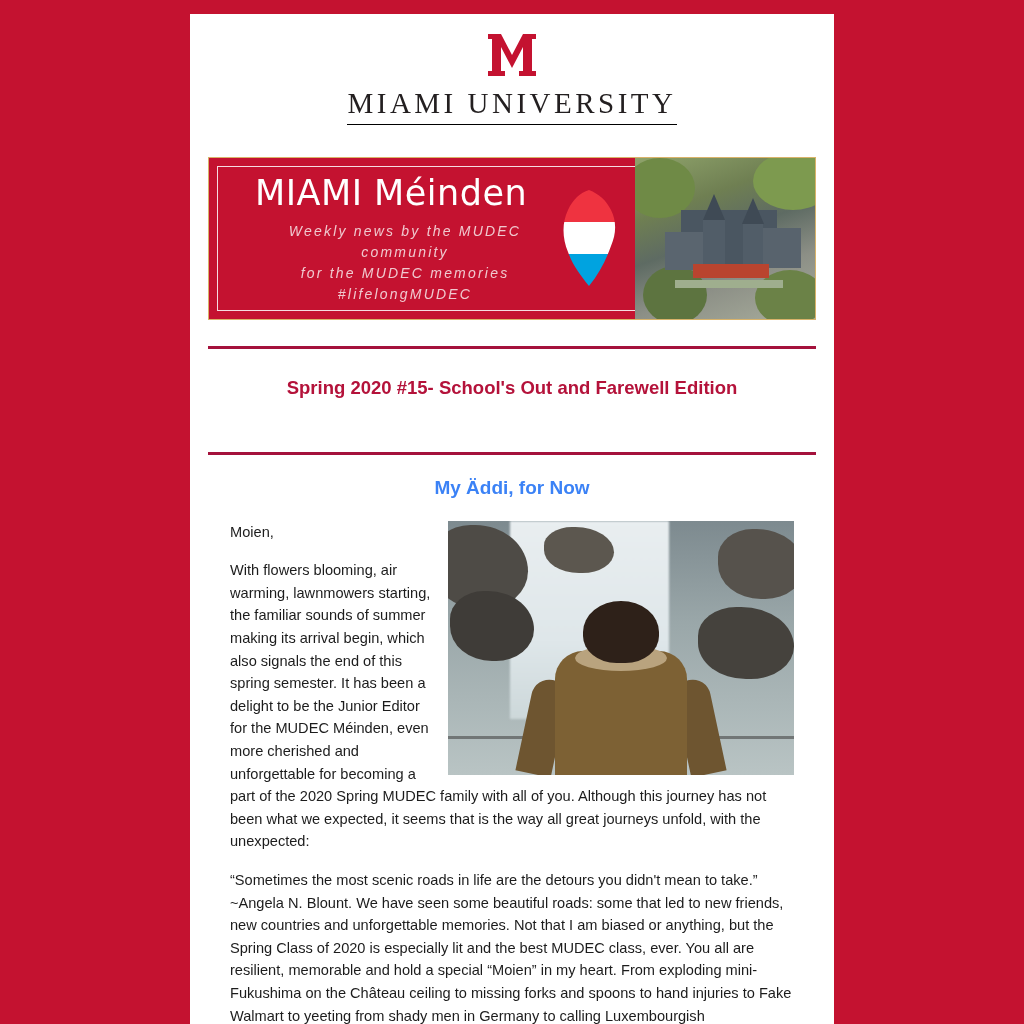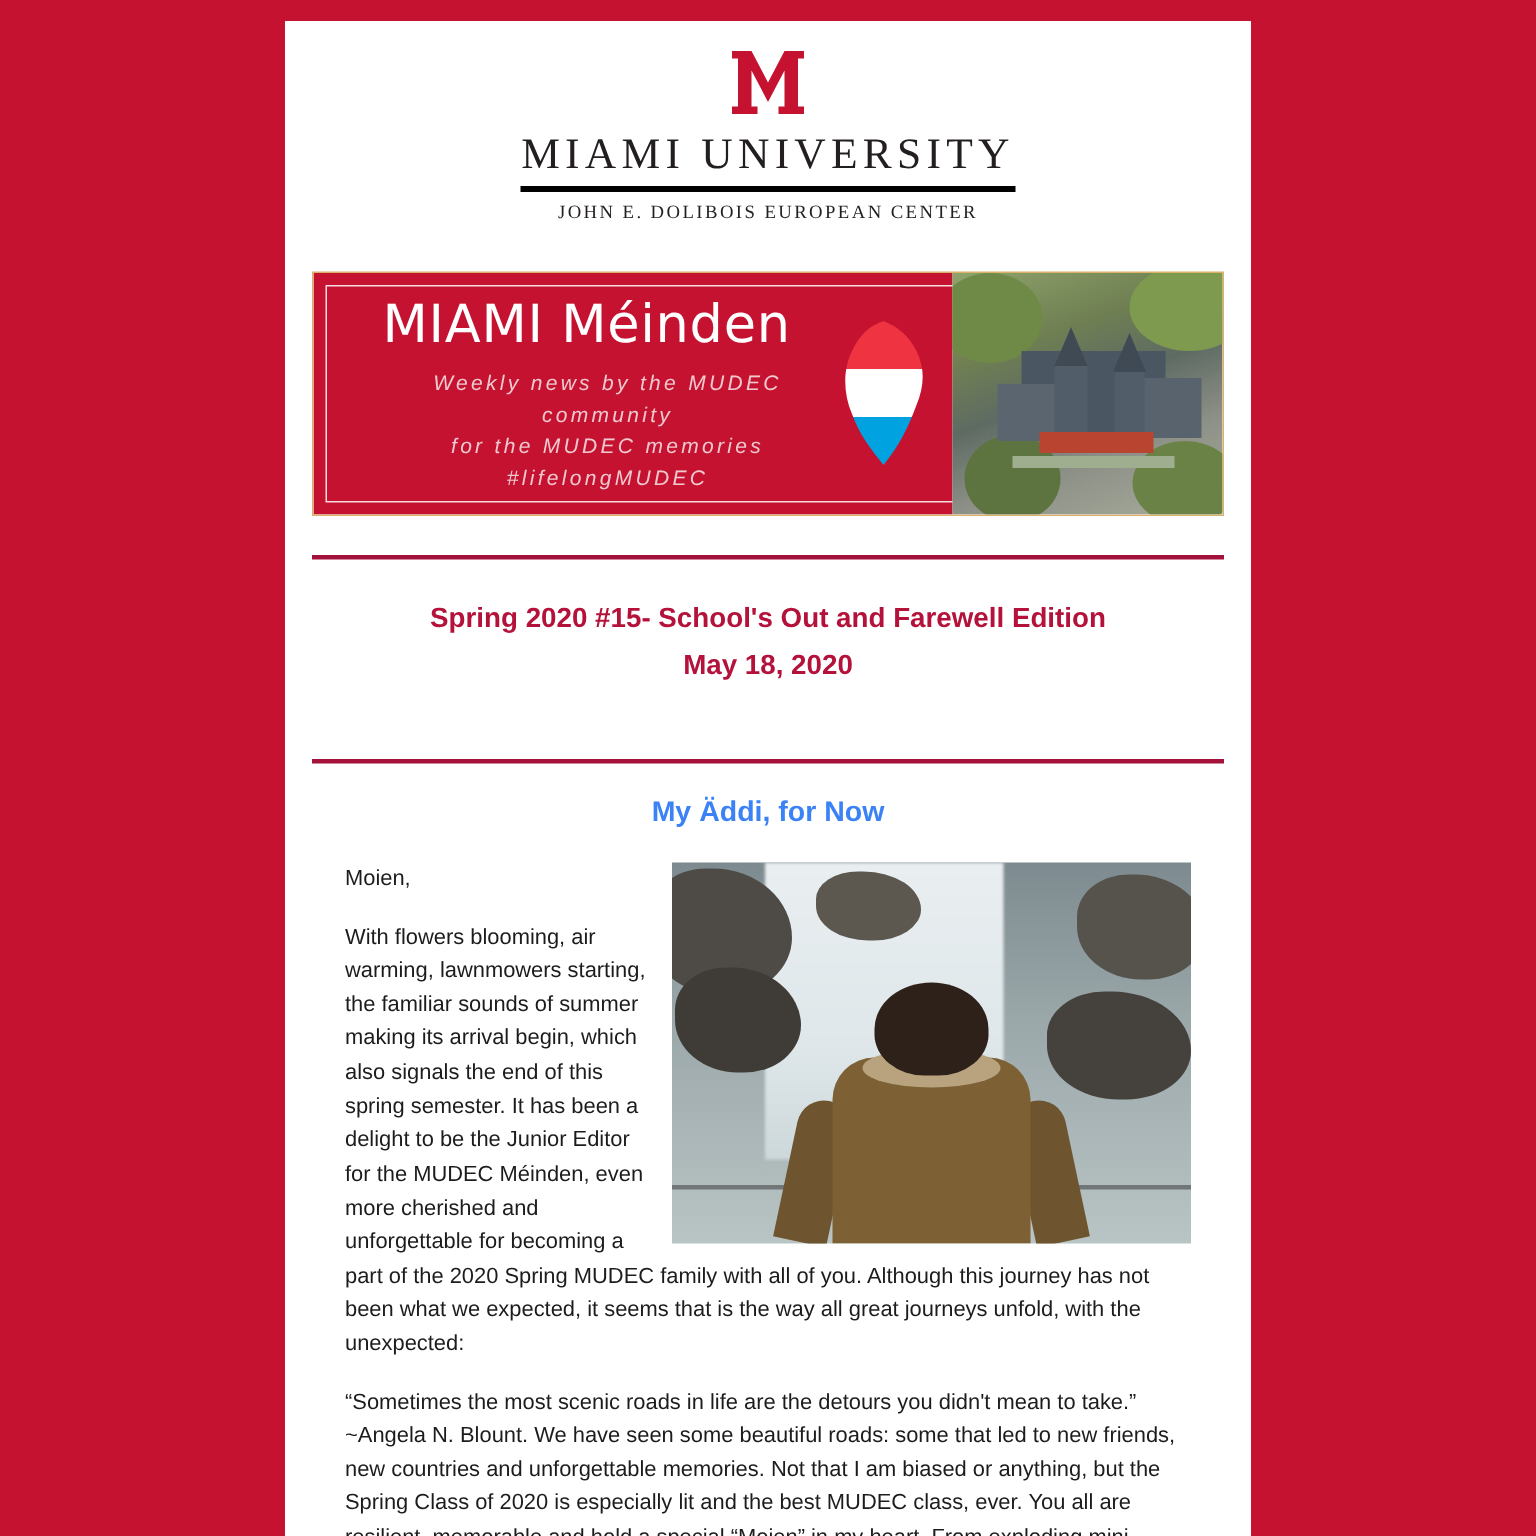--- a/index.html
+++ b/index.html
@@ -41,21 +41,21 @@
     height: 46px;
   }
   .mu-name {
     font-family: "Liberation Serif", serif;
     font-size: 29px;
     letter-spacing: 3.5px;
     color: #231f20;
     margin-top: 9px;
     padding-bottom: 4px;
     display: inline-block;
-    border-bottom: 4px solid #000000;
+    border-bottom: 1px solid #000000;
   }
   .mu-sub {
     font-family: "Liberation Serif", serif;
     font-size: 12.5px;
     letter-spacing: 1.6px;
     color: #231f20;
     margin-top: 6px;
   }
 
   
@@ -256,21 +256,20 @@
 <body>
 
 <div class="page">
   <div class="newsletter">
 
     <div class="masthead">
       <svg class="mu-logo" viewBox="0 0 52 46">
         <path d="M2 2 h13 l11 21 l11 -21 h13 v5 h-4 v32 h4 v5 h-17 v-5 h4 v-24 l-11 21 l-11 -21 v24 h4 v5 h-17 v-5 h4 v-32 h-4 z" fill="#c41230"></path>
       </svg>
       <div class="mu-name">MIAMI UNIVERSITY</div>
-      <div class="mu-sub">JOHN E. DOLIBOIS EUROPEAN CENTER</div>
     </div>
 
     <div class="banner-wrap">
       <div class="banner-left">
         <div class="banner-title">MIAMI Méinden</div>
         <div class="banner-tag">
           <span>Weekly news by the MUDEC community</span><br>
           <span>for the MUDEC memories</span><br>
           <span>#lifelongMUDEC</span>
         </div>
@@ -298,21 +297,20 @@
         <div class="tower" style="left:68px;top:62px;width:22px;height:46px;"></div>
         <div class="tower" style="left:108px;top:66px;width:20px;height:42px;"></div>
         <div class="roof" style="left:58px;top:106px;width:76px;height:14px;background:#b9442f;"></div>
         <div class="roof" style="left:40px;top:122px;width:108px;height:8px;background:#9fae8e;"></div>
       </div>
     </div>
 
     <div class="rule"></div>
     <div class="edition">
       <div>Spring 2020 #15- School's Out and Farewell Edition</div>
-      <div>May 18, 2020</div>
     </div>
     <div class="rule"></div>
 
     <div class="article">
       <h2>My Äddi, for Now</h2>
 
       <div class="body-text clearfix">
         <div class="float-photo">
           <div class="falls"></div>
           <div class="rock" style="left:-16px;top:4px;width:96px;height:84px;"></div>

